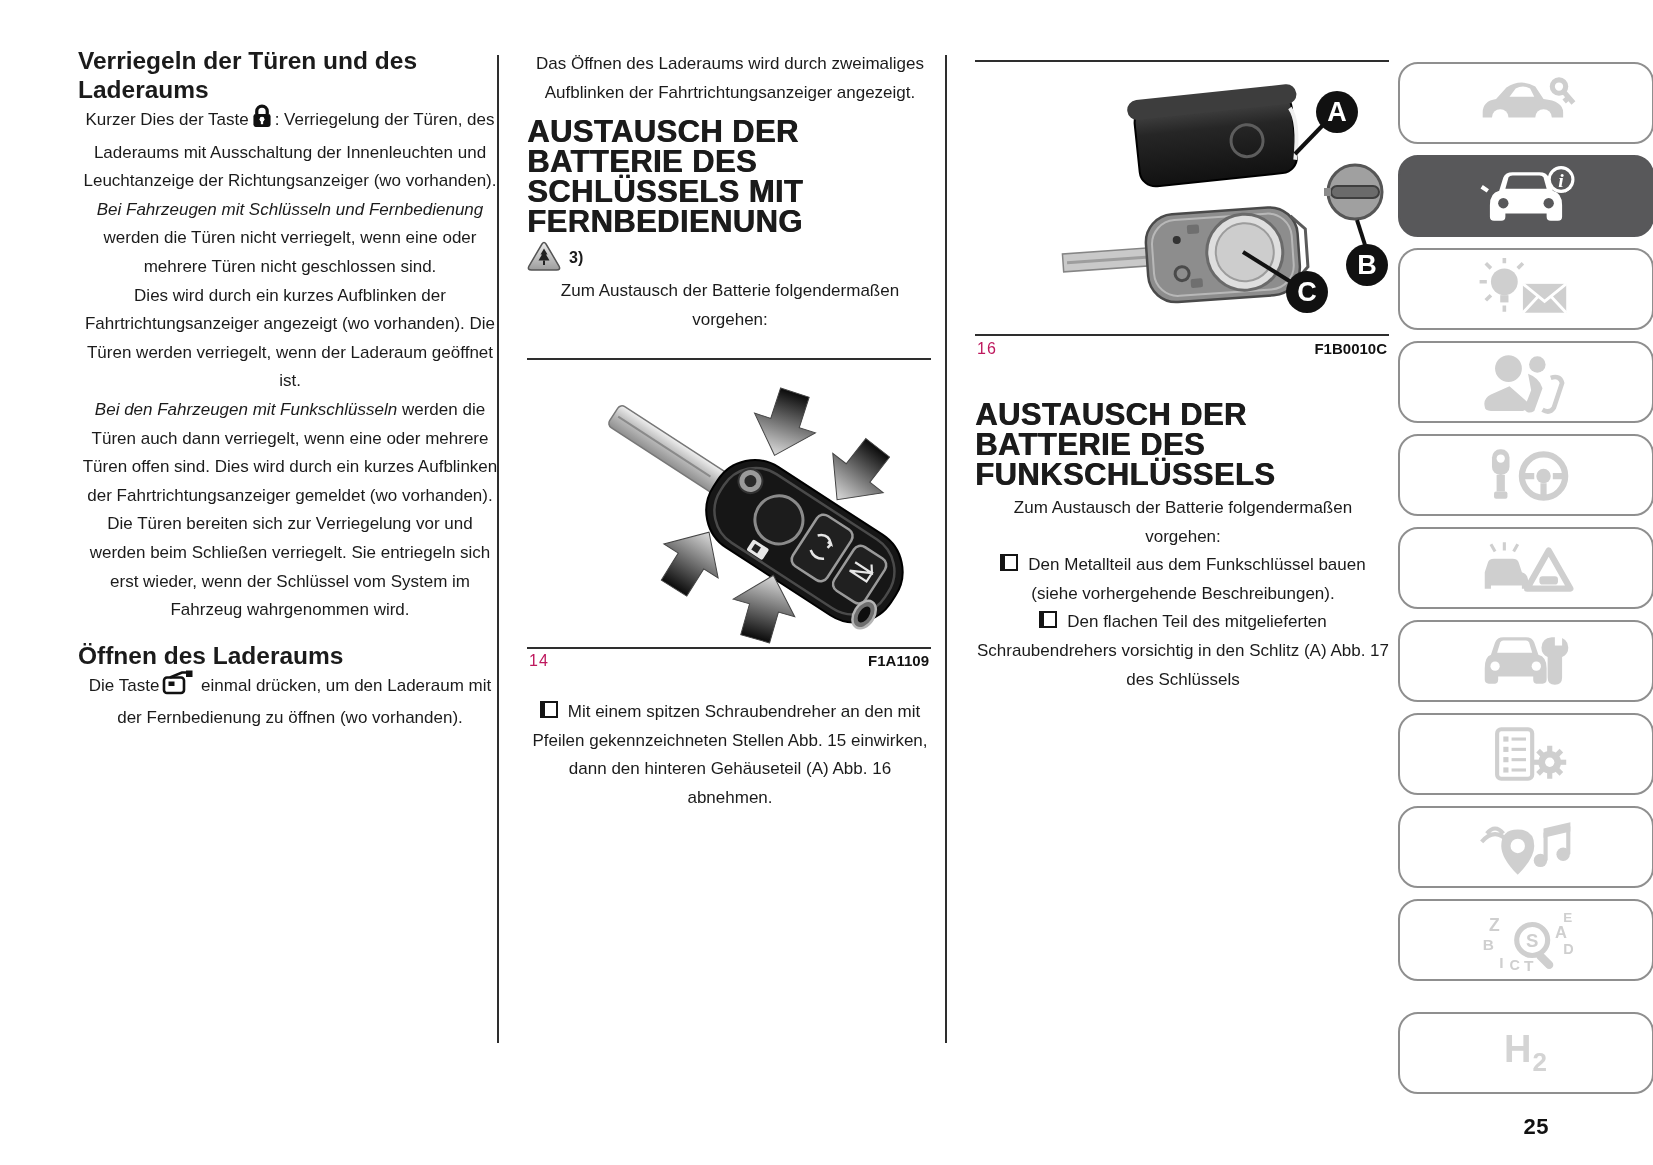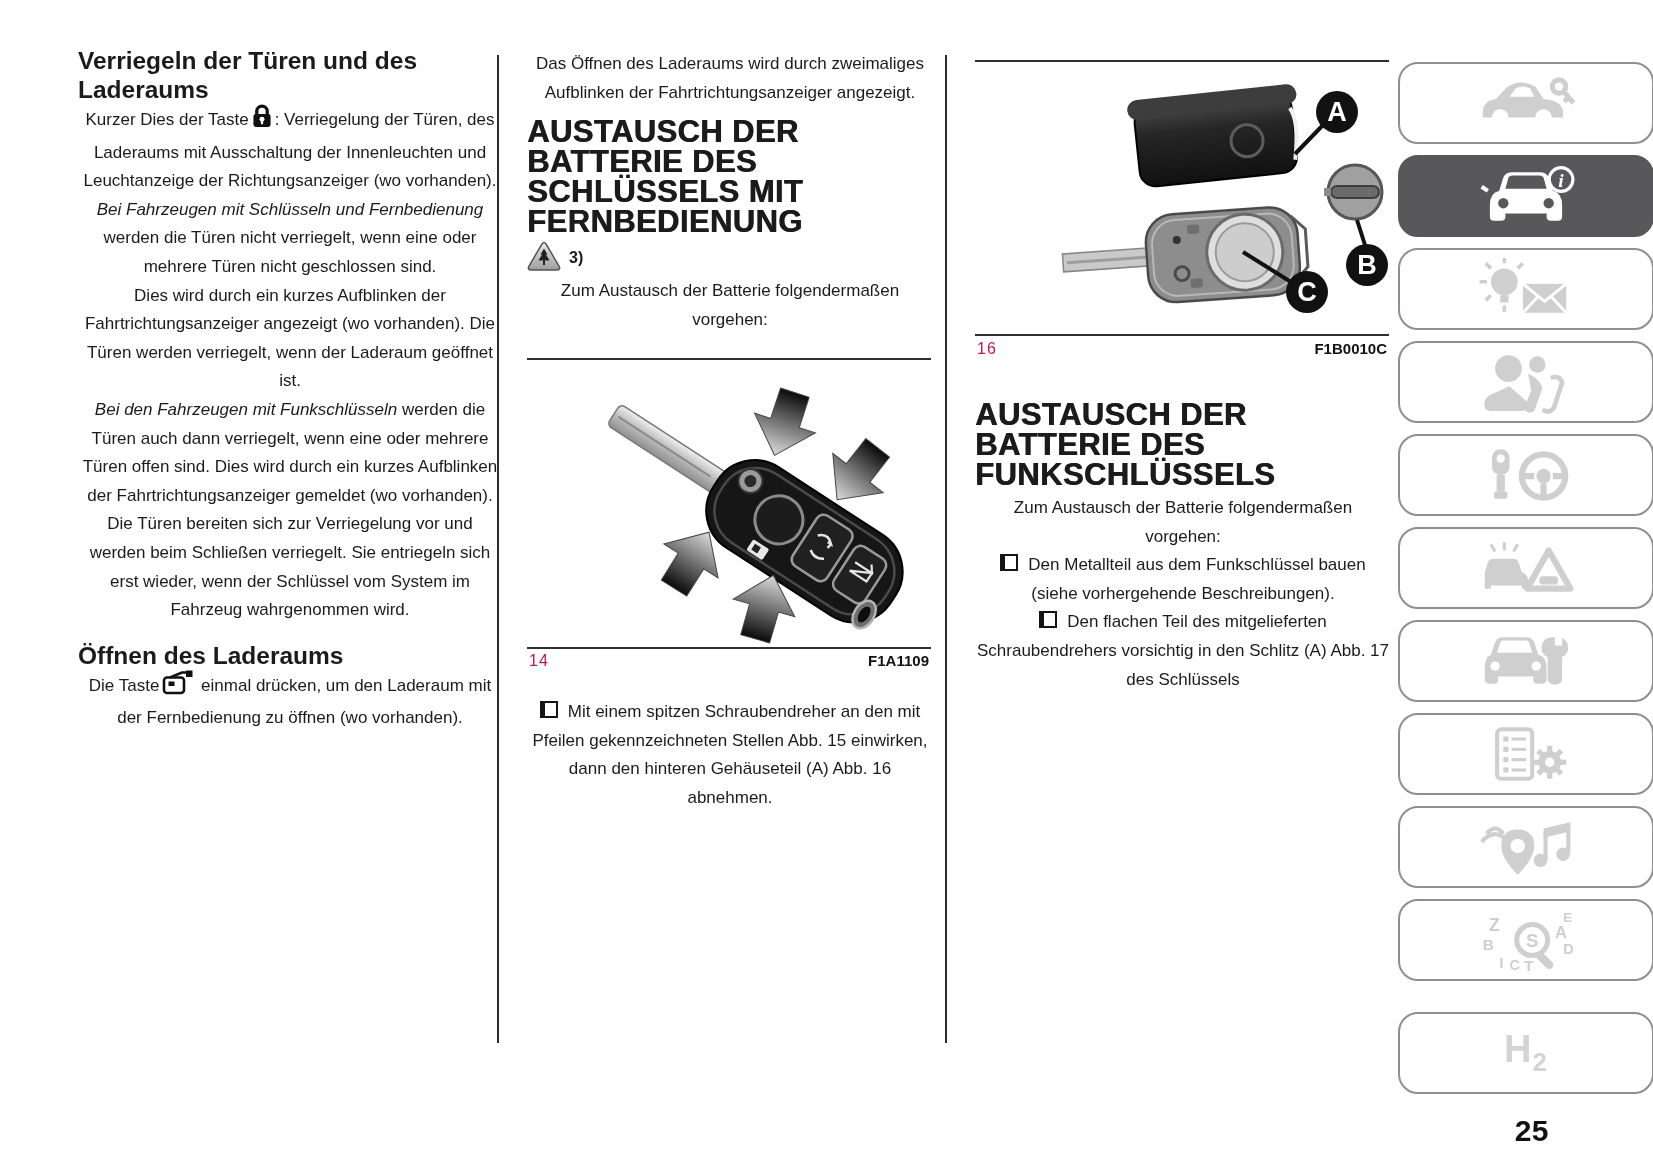--- a/index.html
+++ b/index.html
@@ -28,21 +28,21 @@
        display:flex;align-items:center;justify-content:center;}
   .tab.active{background:#58585a;border-color:#58585a;}
   .tab svg{width:112px;height:66px;}
   .g{fill:#cfcfcf;}
   .gs{stroke:#cfcfcf;fill:none;}
   .gt{fill:#cfcfcf;font-weight:bold;font-family:"Liberation Sans",sans-serif;}
   .tab.active .g{fill:#ffffff;}
   .tab.active .gs{stroke:#ffffff;}
   .h2glyph{color:#d4d4d4;font-weight:bold;font-size:38px;letter-spacing:1px;}
   .h2glyph sub{font-size:26px;}
-  #pagenum{position:absolute;right:104px;top:1114px;font-size:30px;font-weight:bold;
+  #pagenum{position:absolute;right:104px;top:1114px;font-size:22px;font-weight:bold;
            letter-spacing:0.5px;color:#111;}
   .figwrap{position:absolute;}
 </style>
 </head>
 <body>
 
 <div id="canvas">
 
   <div class="vr" style="left:497px;top:55px;height:988px;"></div>
   <div class="vr" style="left:945px;top:55px;height:988px;"></div>

